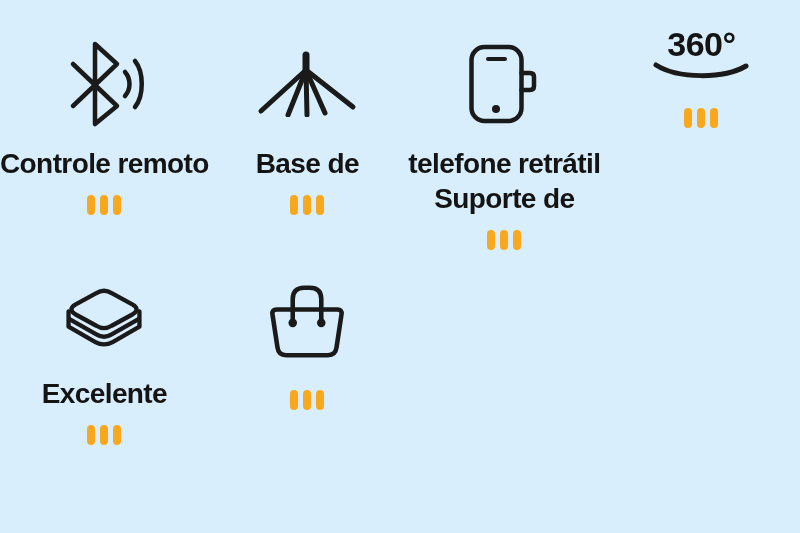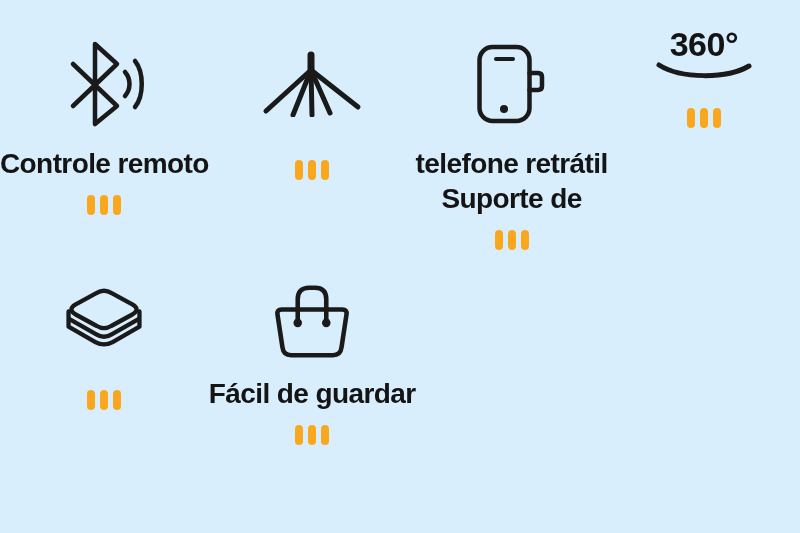--- a/index.html
+++ b/index.html
@@ -91,20 +91,21 @@
       <svg width="100" height="66" viewBox="0 0 100 66" fill="none" stroke="currentColor" stroke-linecap="round">
         <path d="M49 4 L49 21" stroke-width="7"></path>
         <path d="M49 19 L4 60" stroke-width="5"></path>
         <path d="M49 19 L31 64" stroke-width="5"></path>
         <path d="M49 19 L50 64" stroke-width="5"></path>
         <path d="M49 19 L68 62" stroke-width="5"></path>
         <path d="M49 19 L96 56" stroke-width="5"></path>
       </svg>
     </div>
     <div class="caption">
+      <div>Base de</div>
     </div>
     <div class="dots">
       <span class="dot"></span>
       <span class="dot"></span>
       <span class="dot"></span>
     </div>
   </div>
 
   <div class="cell">
     <div class="icon-box">
@@ -144,39 +145,39 @@
 
   <div class="cell" style="padding-top:14px;">
     <div class="icon-box" style="height:80px;">
       <svg width="92" height="72" viewBox="0 0 96 74" fill="none" stroke="currentColor" stroke-width="4.5" stroke-linecap="round" stroke-linejoin="round">
         <path d="M40 9 Q48 4 56 9 L78 21 Q86 26 78 31 L56 43 Q48 48 40 43 L18 31 Q10 26 18 21 Z"></path>
         <path d="M12 36 L40 52 Q48 57 56 52 L84 36"></path>
         <path d="M11 28 L11 44 L39 60 Q48 65 57 60 L85 44 L85 28"></path>
       </svg>
     </div>
     <div class="caption">
+      <div>Excelente</div>
     </div>
     <div class="dots">
       <span class="dot"></span>
       <span class="dot"></span>
       <span class="dot"></span>
     </div>
   </div>
 
   <div class="cell" style="padding-top:14px;">
     <div class="icon-box" style="height:80px;">
       <svg width="88" height="78" viewBox="0 0 92 82" fill="none" stroke="currentColor" stroke-width="4.8" stroke-linecap="round" stroke-linejoin="round">
         <path d="M14 30 L78 30 Q83 30 82.3 35 L77 70 Q76 78 68 78 L24 78 Q16 78 15 70 L9.7 35 Q9 30 14 30 Z"></path>
         <path d="M31 44 L31 19 Q31 7 43 7 L49 7 Q61 7 61 19 L61 44"></path>
         <circle cx="31" cy="44" r="4.5" fill="currentColor" stroke="none"></circle>
         <circle cx="61" cy="44" r="4.5" fill="currentColor" stroke="none"></circle>
       </svg>
     </div>
     <div class="caption">
-      <div>Fácil de guardar</div>
     </div>
     <div class="dots">
       <span class="dot"></span>
       <span class="dot"></span>
       <span class="dot"></span>
     </div>
   </div>
 
 </div>
 

